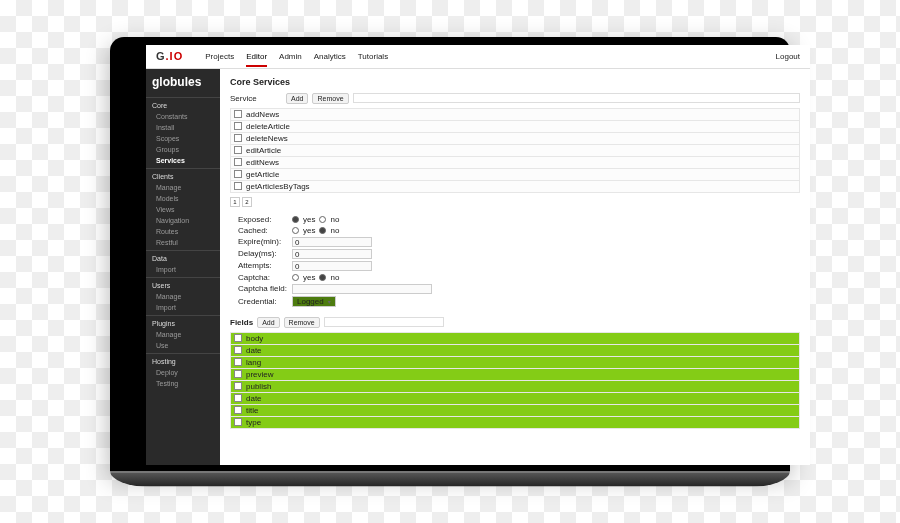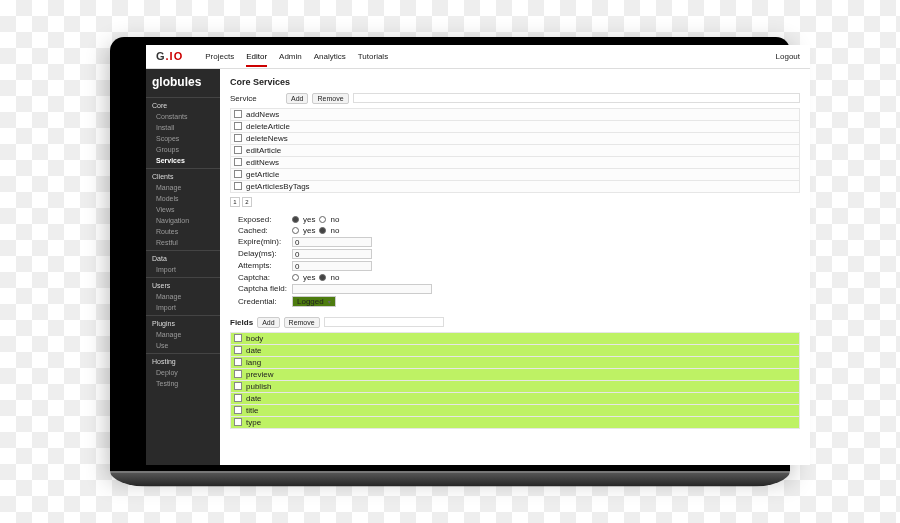--- a/index.html
+++ b/index.html
@@ -86,21 +86,21 @@
   .radio { width:7px; height:7px; border:1px solid #666; border-radius:50%; display:inline-block; }
   .radio.on { background:#444; }
   .num-input { width:80px; height:10px; border:1px solid #ccc; text-align:left; padding-left:2px; background:#fafafa; }
   .select { border:1px solid #ccc; padding:0 4px; height:11px; display:flex; align-items:center; gap:4px; background:#4d7c0f; cursor:pointer; }
   .select::after { content:"▾"; font-size:6px; color:#666; }
   .big-input { width:140px; height:10px; border:1px solid #ccc; background:#fafafa; }
 
   .fields { margin-top:10px; }
   .field-row {
     display:flex; align-items:center; gap:4px; border:1px solid #e6e6e6;
-    border-top:none; padding:1px 3px; background:#bef264;
+    border-top:none; padding:1px 3px; background:#84cc16;
   }
   .field-row:first-child { border-top:1px solid #e6e6e6; }
 
   
   .sidebar::-webkit-scrollbar,.main::-webkit-scrollbar{width:4px}
   .sidebar::-webkit-scrollbar-thumb,.main::-webkit-scrollbar-thumb{background:#999}
 </style>
 </head>
 <body>
 

